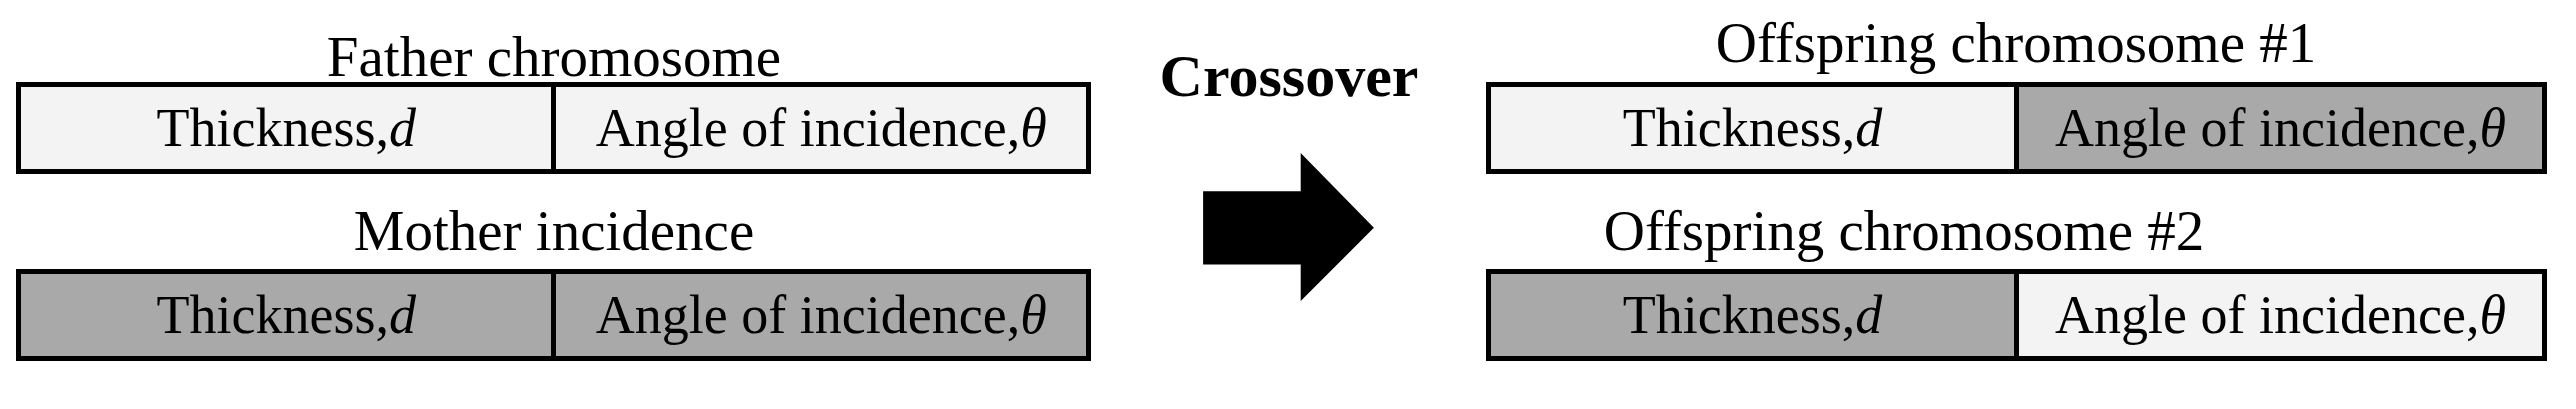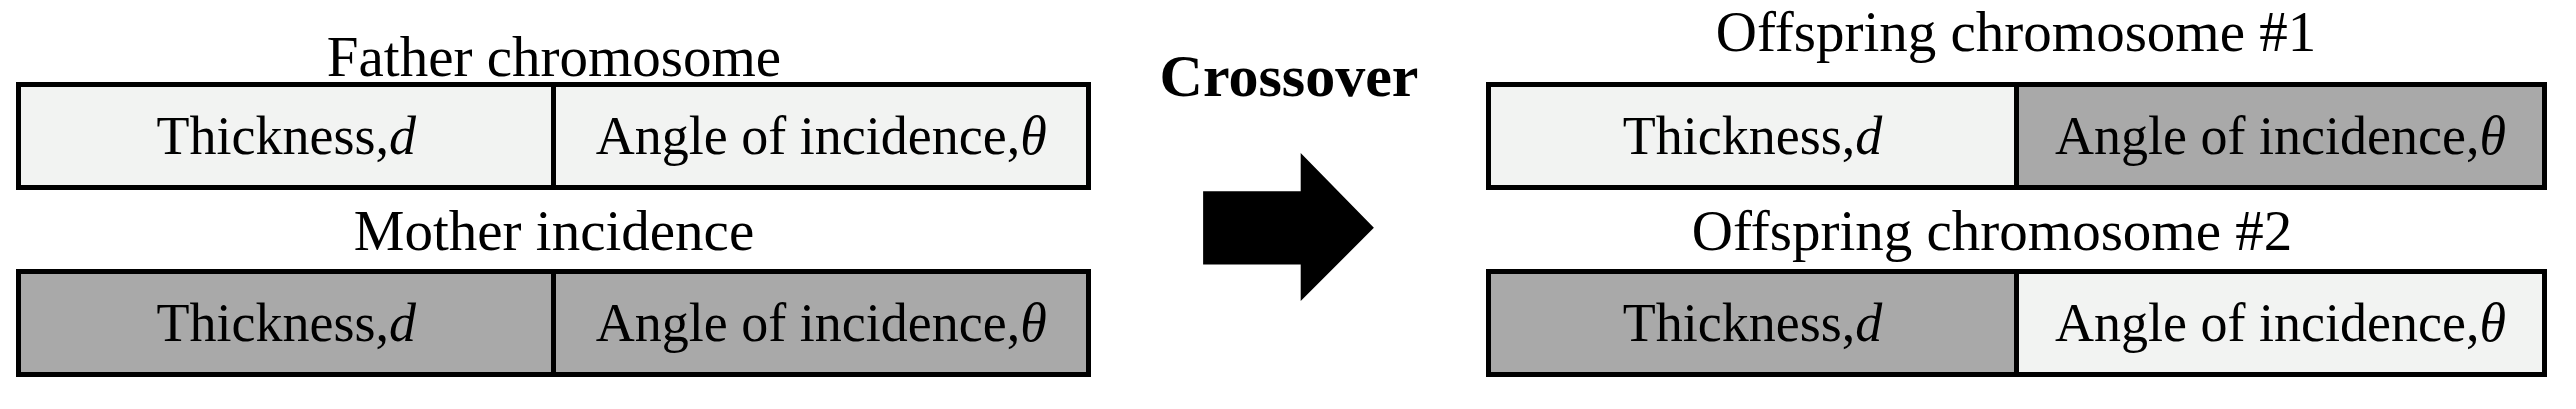--- a/index.html
+++ b/index.html
@@ -20,21 +20,21 @@
     position: absolute;
     transform: translateX(-50%);
     font-size: 57px;
     line-height: 59px;
     white-space: nowrap;
     color: #000000;
   }
   .chromosome {
     position: absolute;
     box-sizing: border-box;
-    height: 108px;
+    height: 92px;
     border: 5.7px solid #000000;
     display: flex;
     background: #fdba74;
   }
   .gene {
     flex: 1 1 0;
     display: flex;
     align-items: center;
     justify-content: center;
     font-size: 54px;
@@ -87,33 +87,33 @@
       <span>Angle of incidence, </span>
         <span class="sym">θ</span>
     </div>
   </div>
 
   <div class="op-label" style="left:1289px; top:46px;">Crossover</div>
   <svg class="arrow" style="left:1203px; top:153px;" width="171" height="148" viewBox="0 0 210 182">
     <polygon points="0,47 120,47 120,0 210,92 120,182 120,137 0,137" fill="#000000"></polygon>
   </svg>
 
-  <div class="title" style="left:2016px; top:2px;">Offspring chromosome #1</div>
+  <div class="title" style="left:2016px; top:13px;">Offspring chromosome #1</div>
   <div class="chromosome" style="left:1486px; top:82px; width:1061px;">
     <div class="gene fill-light">
       <span>Thickness, </span>
         <span class="sym">d</span>
     </div>
     <div class="gene fill-dark">
       <span>Angle of incidence, </span>
         <span class="sym">θ</span>
     </div>
   </div>
 
-  <div class="title" style="left:1992px; top:201px;">Offspring chromosome #2</div>
+  <div class="title" style="left:1904px; top:201px;">Offspring chromosome #2</div>
   <div class="chromosome" style="left:1486px; top:269px; width:1061px;">
     <div class="gene fill-dark">
       <span>Thickness, </span>
         <span class="sym">d</span>
     </div>
     <div class="gene fill-light">
       <span>Angle of incidence, </span>
         <span class="sym">θ</span>
     </div>
   </div>

